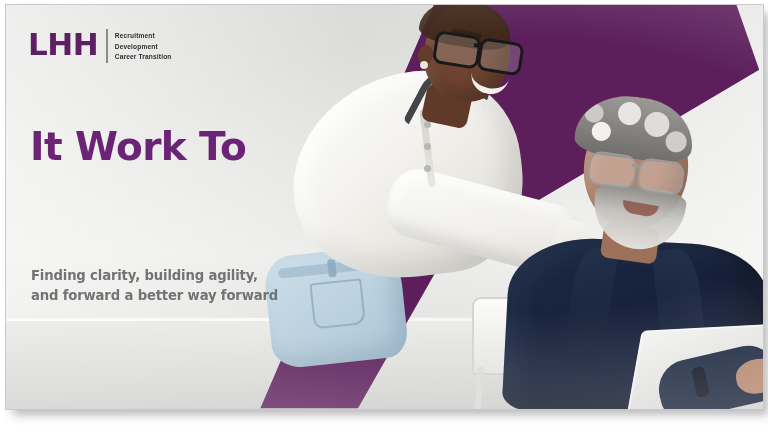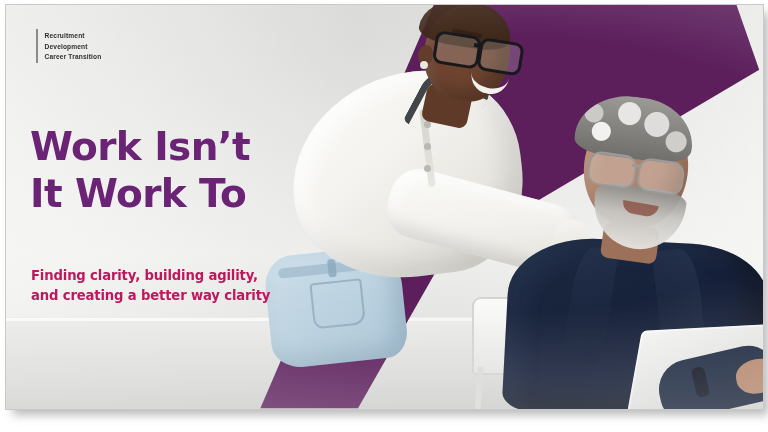--- a/index.html
+++ b/index.html
@@ -309,21 +309,21 @@
     position:absolute;left:24px;top:92px;width:300px;
     color:#6b2475;
     font-family:"DejaVu Sans",sans-serif;
     font-weight:700;font-size:39px;line-height:47px;letter-spacing:-.6px;
   }
   .headline .ln{display:block;white-space:nowrap;}
 
   
   .subhead{
     position:absolute;left:25px;top:261px;width:300px;
-    color:#be185d;
+    color:#737373;
     font-family:"DejaVu Sans",sans-serif;
     font-weight:700;font-size:13.2px;line-height:19.5px;letter-spacing:-.15px;
   }
   .subhead .ln{display:block;white-space:nowrap;}
 </style>
 </head>
 <body>
 
 <div id="page">
 
@@ -394,34 +394,34 @@
       <div class="hand"></div>
       <div class="laptop-base"></div>
       <div class="keys"></div>
     </div>
 
     <div class="photo-soften"></div>
 
     <div class="text-layer">
 
       <div class="logo">
+        <div class="logo-mark">LHH</div>
         <div class="logo-rule"></div>
         <div class="logo-tag">
           <div>Recruitment</div>
           <div>Development</div>
           <div>Career Transition</div>
         </div>
       </div>
 
       <h1 class="headline">
-        <span class="ln">Work Isn’t</span>
         <span class="ln">It Work To</span>
       </h1>
 
       <div class="subhead">
         <span class="ln">Finding clarity, building agility,</span>
-        <span class="ln">and creating a better way clarity</span>
+        <span class="ln">and forward a better way forward</span>
       </div>
 
     </div>
 
   </div>
 </div>
 
 </body></html>

